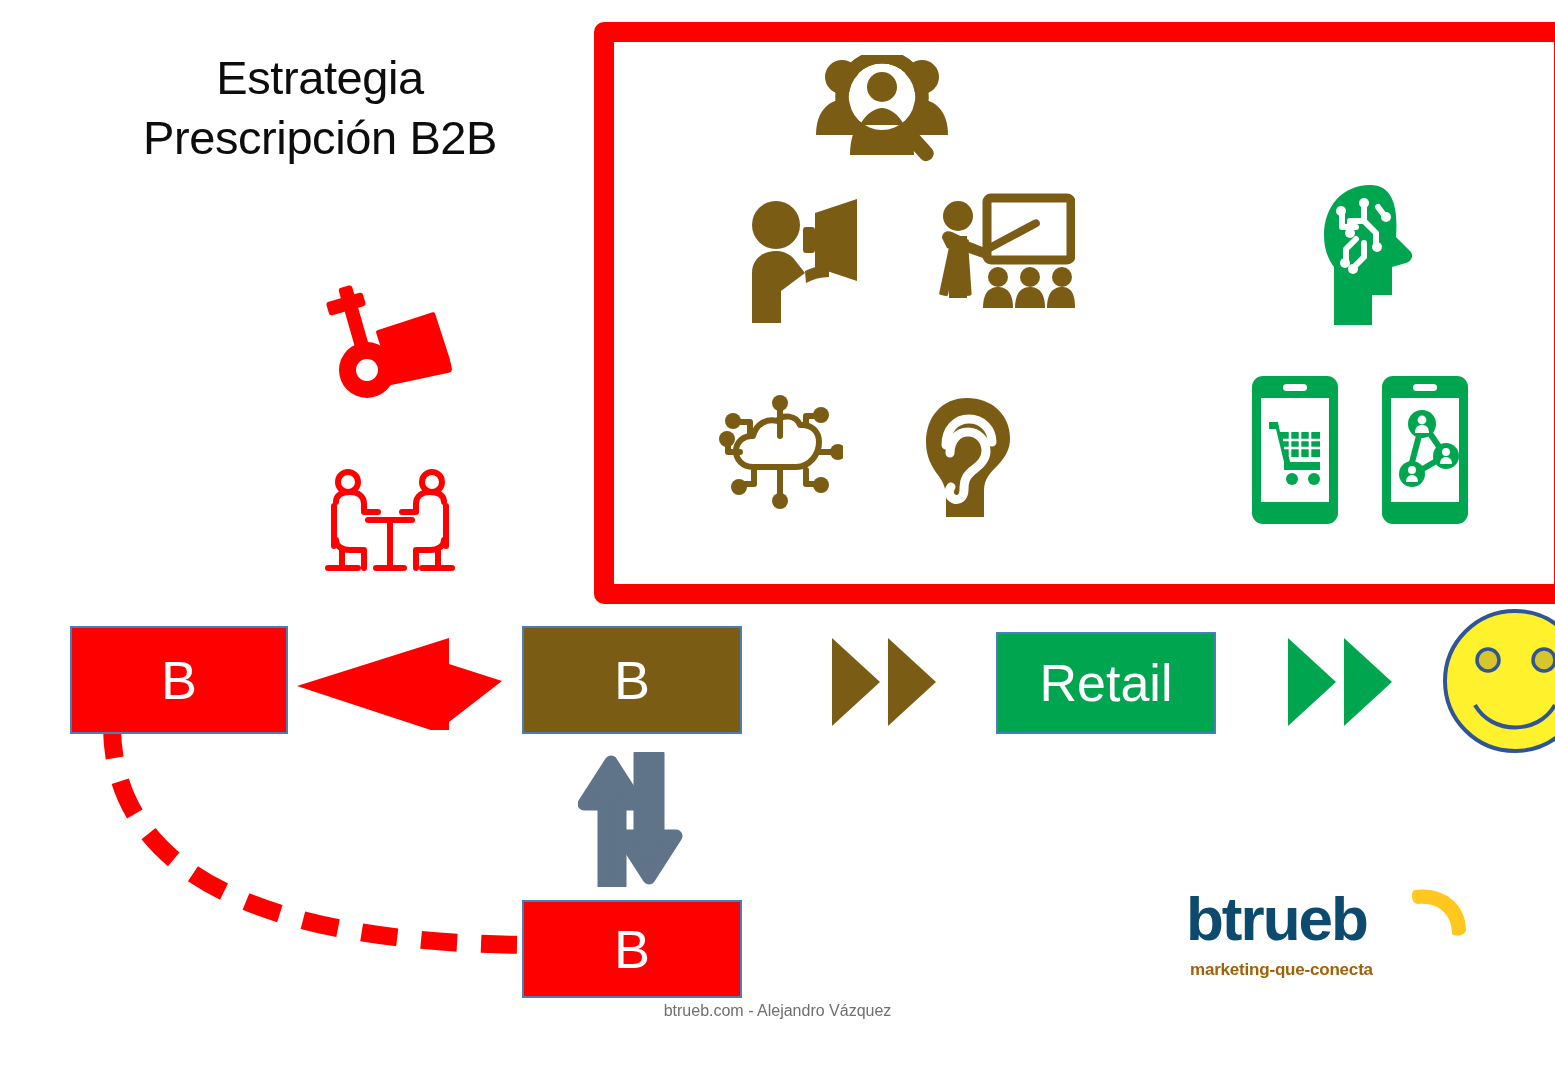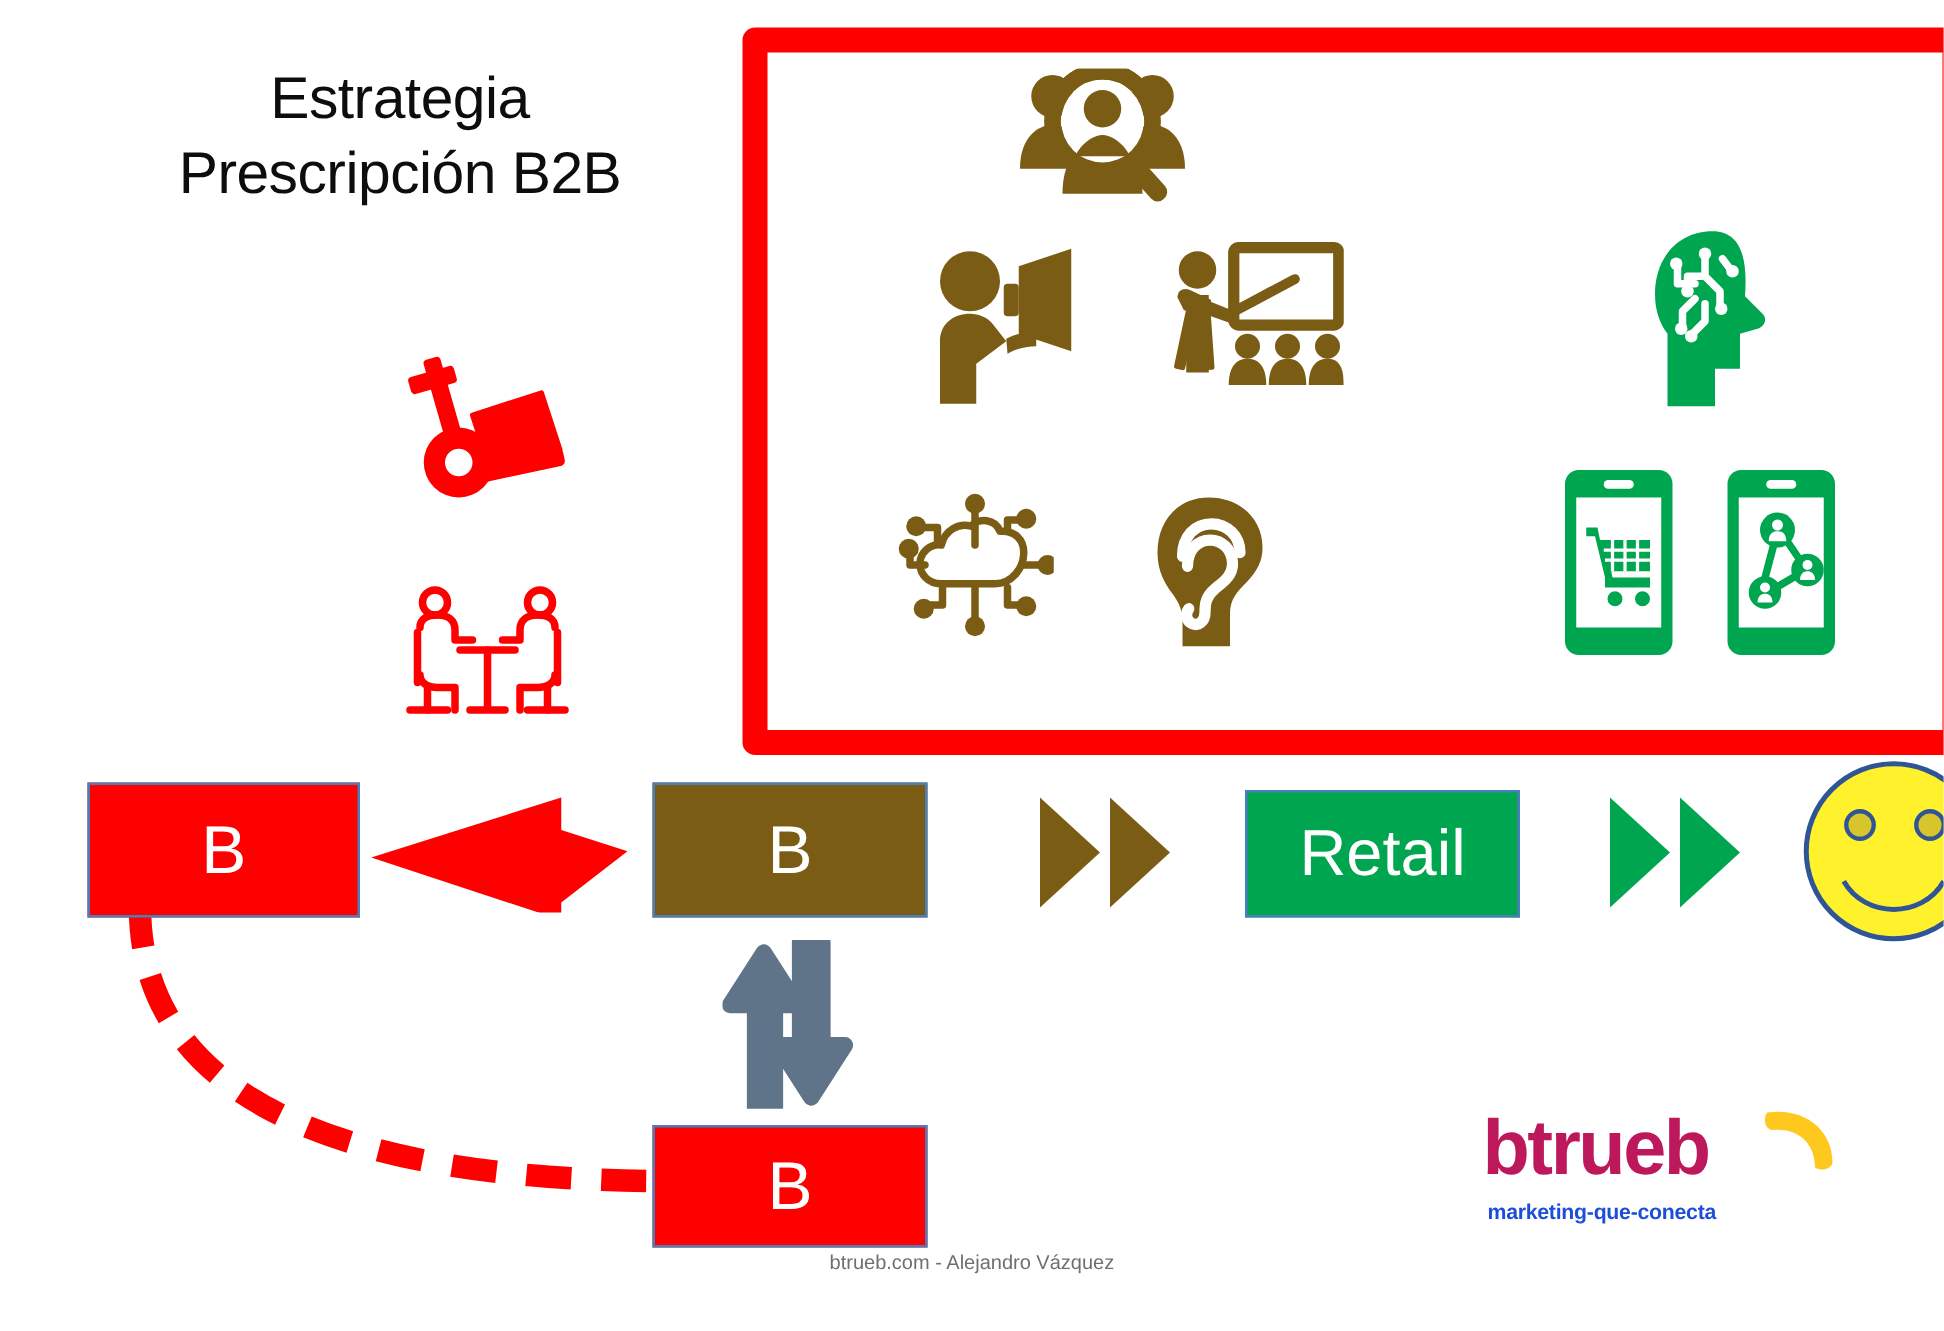--- a/index.html
+++ b/index.html
@@ -90,32 +90,32 @@
     width: 280px;
     height: 100px;
   }
   .logo-word {
     position: absolute;
     left: 0;
     top: 0;
     font-size: 62px;
     font-weight: bold;
     letter-spacing: -2px;
-    color: #be185d;
+    color: #0c4a6e;
     font-family: "Liberation Sans", sans-serif;
     line-height: 1;
   }
   .logo-tag {
     position: absolute;
     left: 4px;
     top: 72px;
     font-size: 17px;
     font-weight: bold;
     letter-spacing: -0.2px;
-    color: #1d4ed8;
+    color: #a16207;
     font-family: "Liberation Sans", sans-serif;
   }
 </style>
 </head>
 <body>
 
 <div id="slide">
 
   <div class="title">Estrategia
 Prescripción B2B</div>

